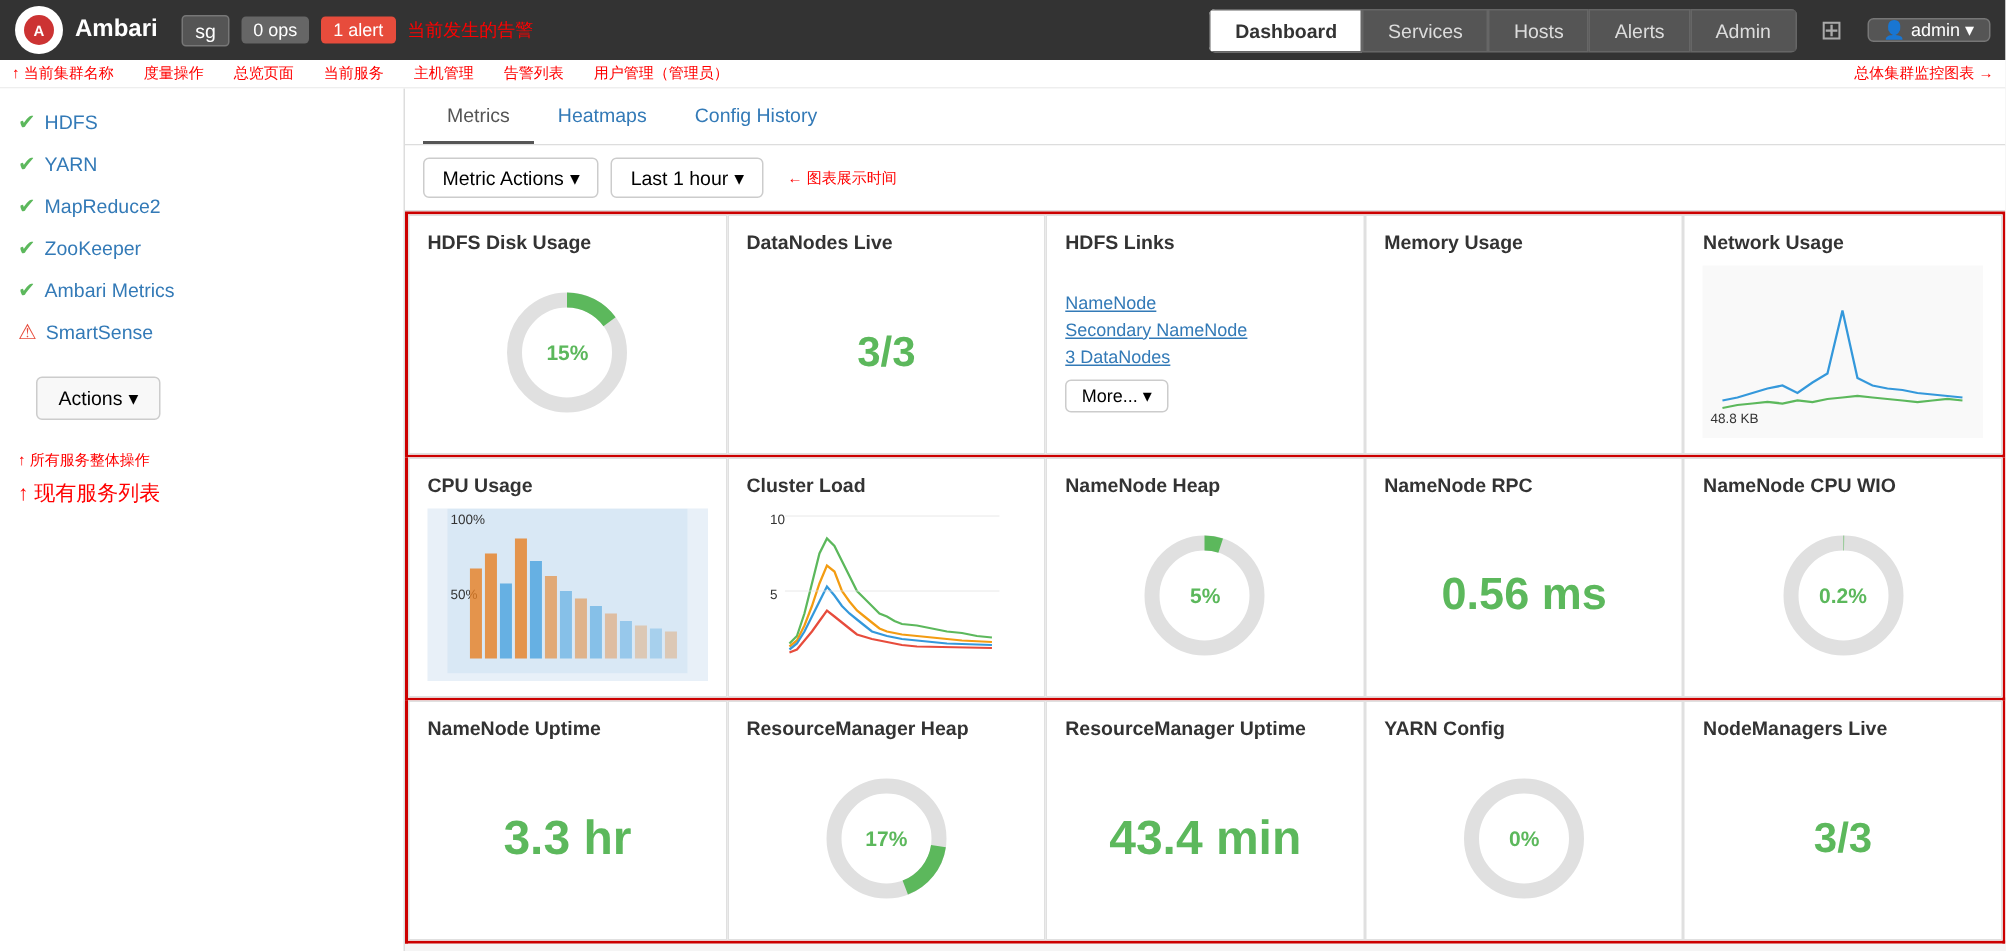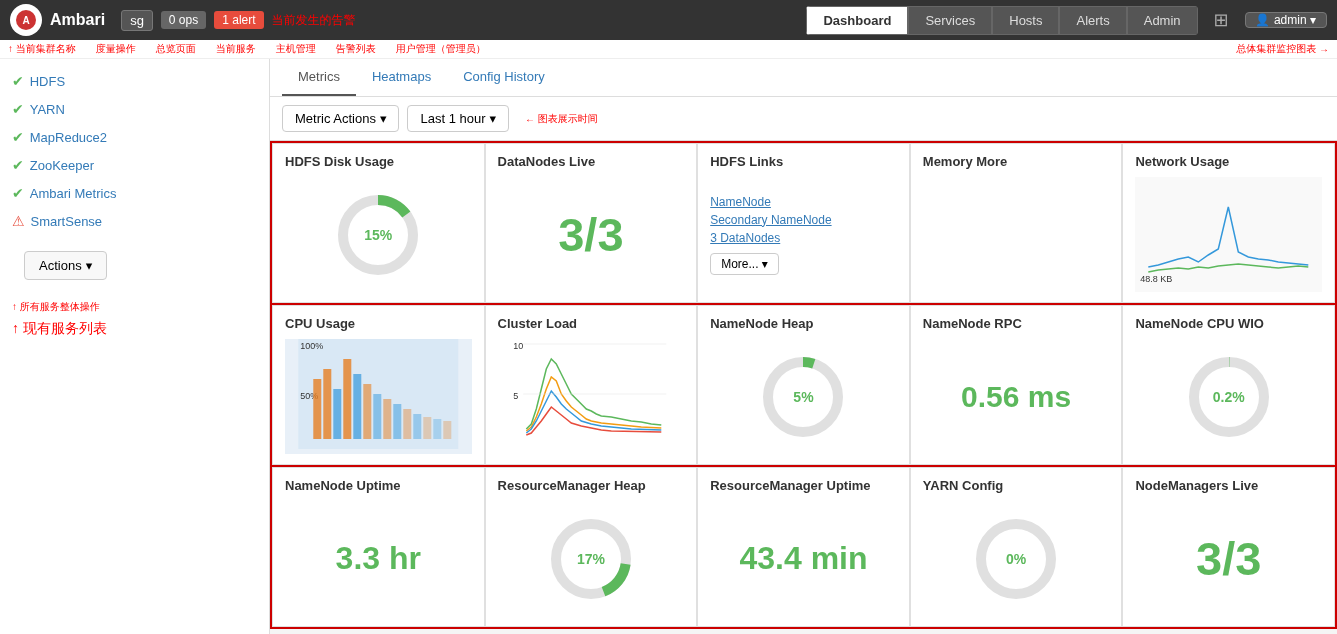--- a/index.html
+++ b/index.html
@@ -121,21 +121,21 @@
       background: white;
       border: 1px solid #e0e0e0;
       padding: 10px 12px;
       min-height: 160px;
       display: flex; flex-direction: column;
     }
     .metric-title {
       font-size: 13px; font-weight: bold; color: #333; margin-bottom: 8px;
     }
     .metric-value-large {
-      font-size: 47px; font-weight: bold; color: #5cb85c;
+      font-size: 28px; font-weight: bold; color: #5cb85c;
       display: flex; align-items: center; justify-content: center;
       flex: 1;
     }
 
     
     .donut-container {
       display: flex; align-items: center; justify-content: center; flex: 1;
     }
     .donut {
       position: relative; width: 90px; height: 90px;
@@ -301,21 +301,21 @@
           <div class="metric-title">HDFS Links</div>
           <div class="hdfs-links">
             <span class="hdfs-link">NameNode</span>
             <span class="hdfs-link">Secondary NameNode</span>
             <span class="hdfs-link">3 DataNodes</span>
             <button class="more-btn">More... ▾</button>
           </div>
         </div>
 
         <div class="metric-card">
-          <div class="metric-title">Memory More</div>
+          <div class="metric-title">Memory Usage</div>
         </div>
 
         <div class="metric-card">
           <div class="metric-title">Network Usage</div>
           <div class="network-chart">
             <svg width="100%" height="110" viewBox="0 0 180 110">
               <rect x="0" y="0" width="180" height="110" fill="#f9f9f9"></rect>
               <text x="2" y="105" font-size="9" fill="#333">48.8 KB</text>
 
               <polyline points="10,90 20,88 30,85 40,82 50,80 60,85 70,78 80,72 90,30 100,75 110,80 120,82 130,83 140,85 150,86 160,87 170,88" fill="none" stroke="#3498db" stroke-width="1.5"></polyline>

